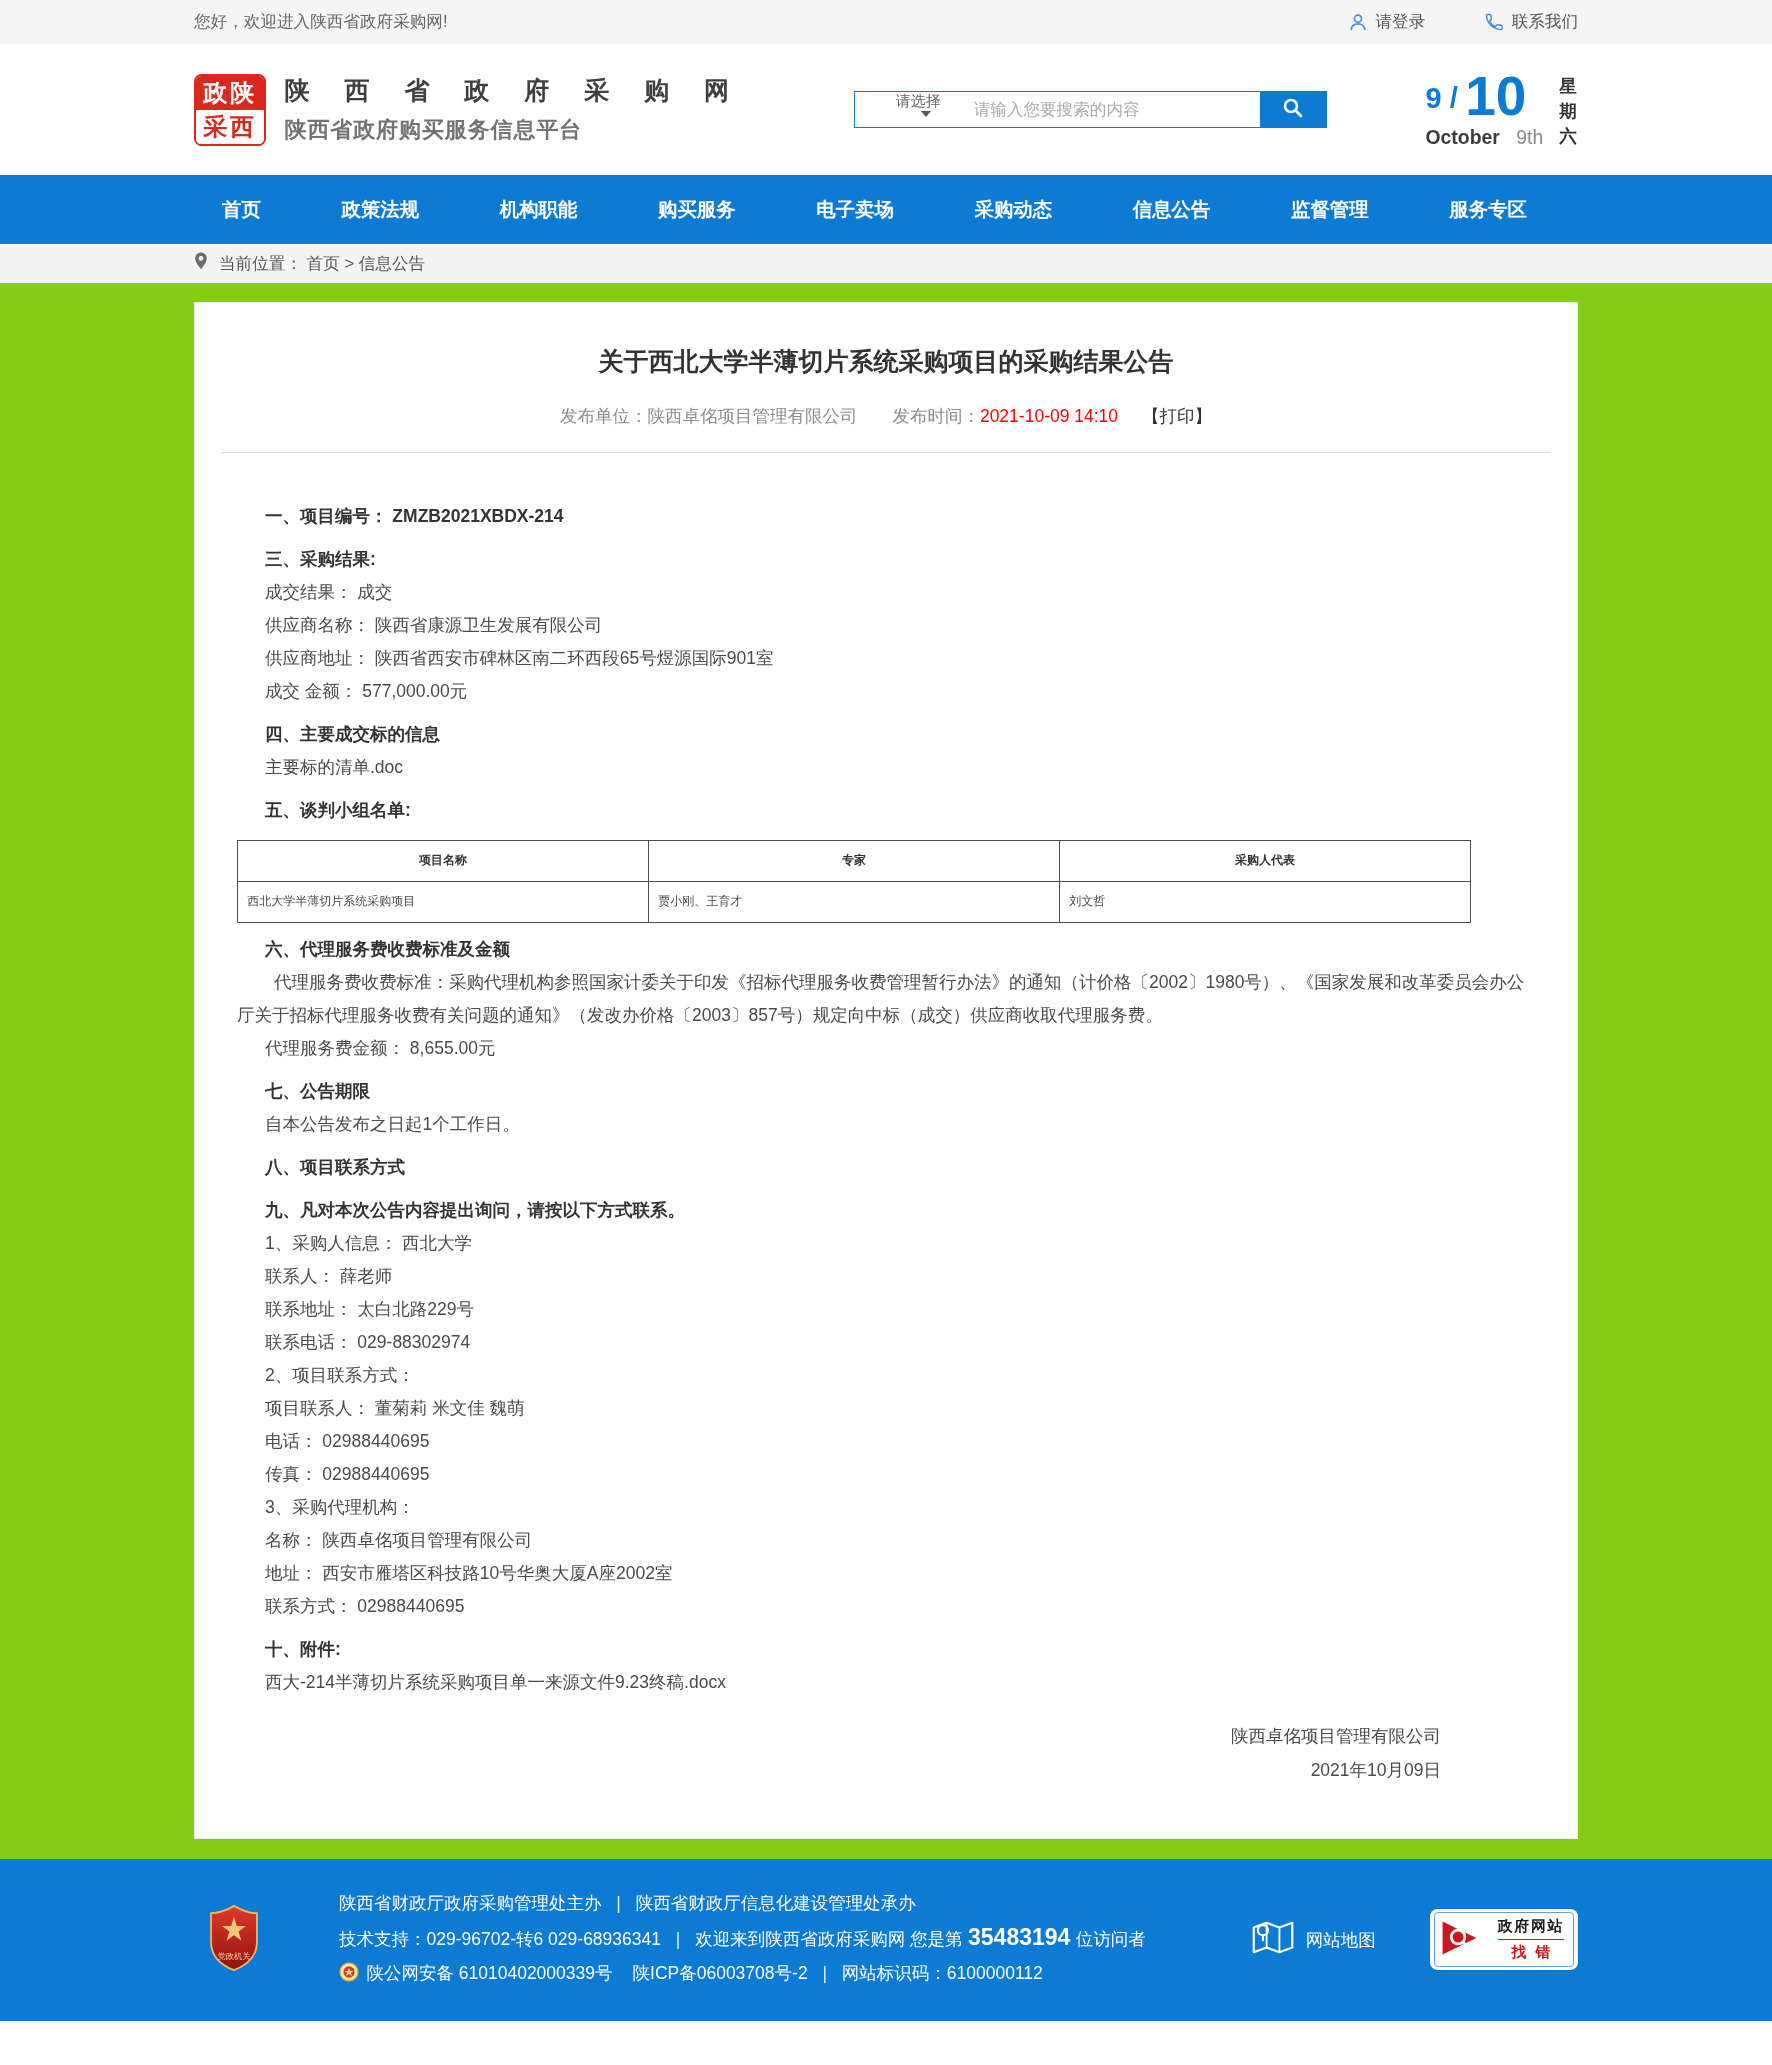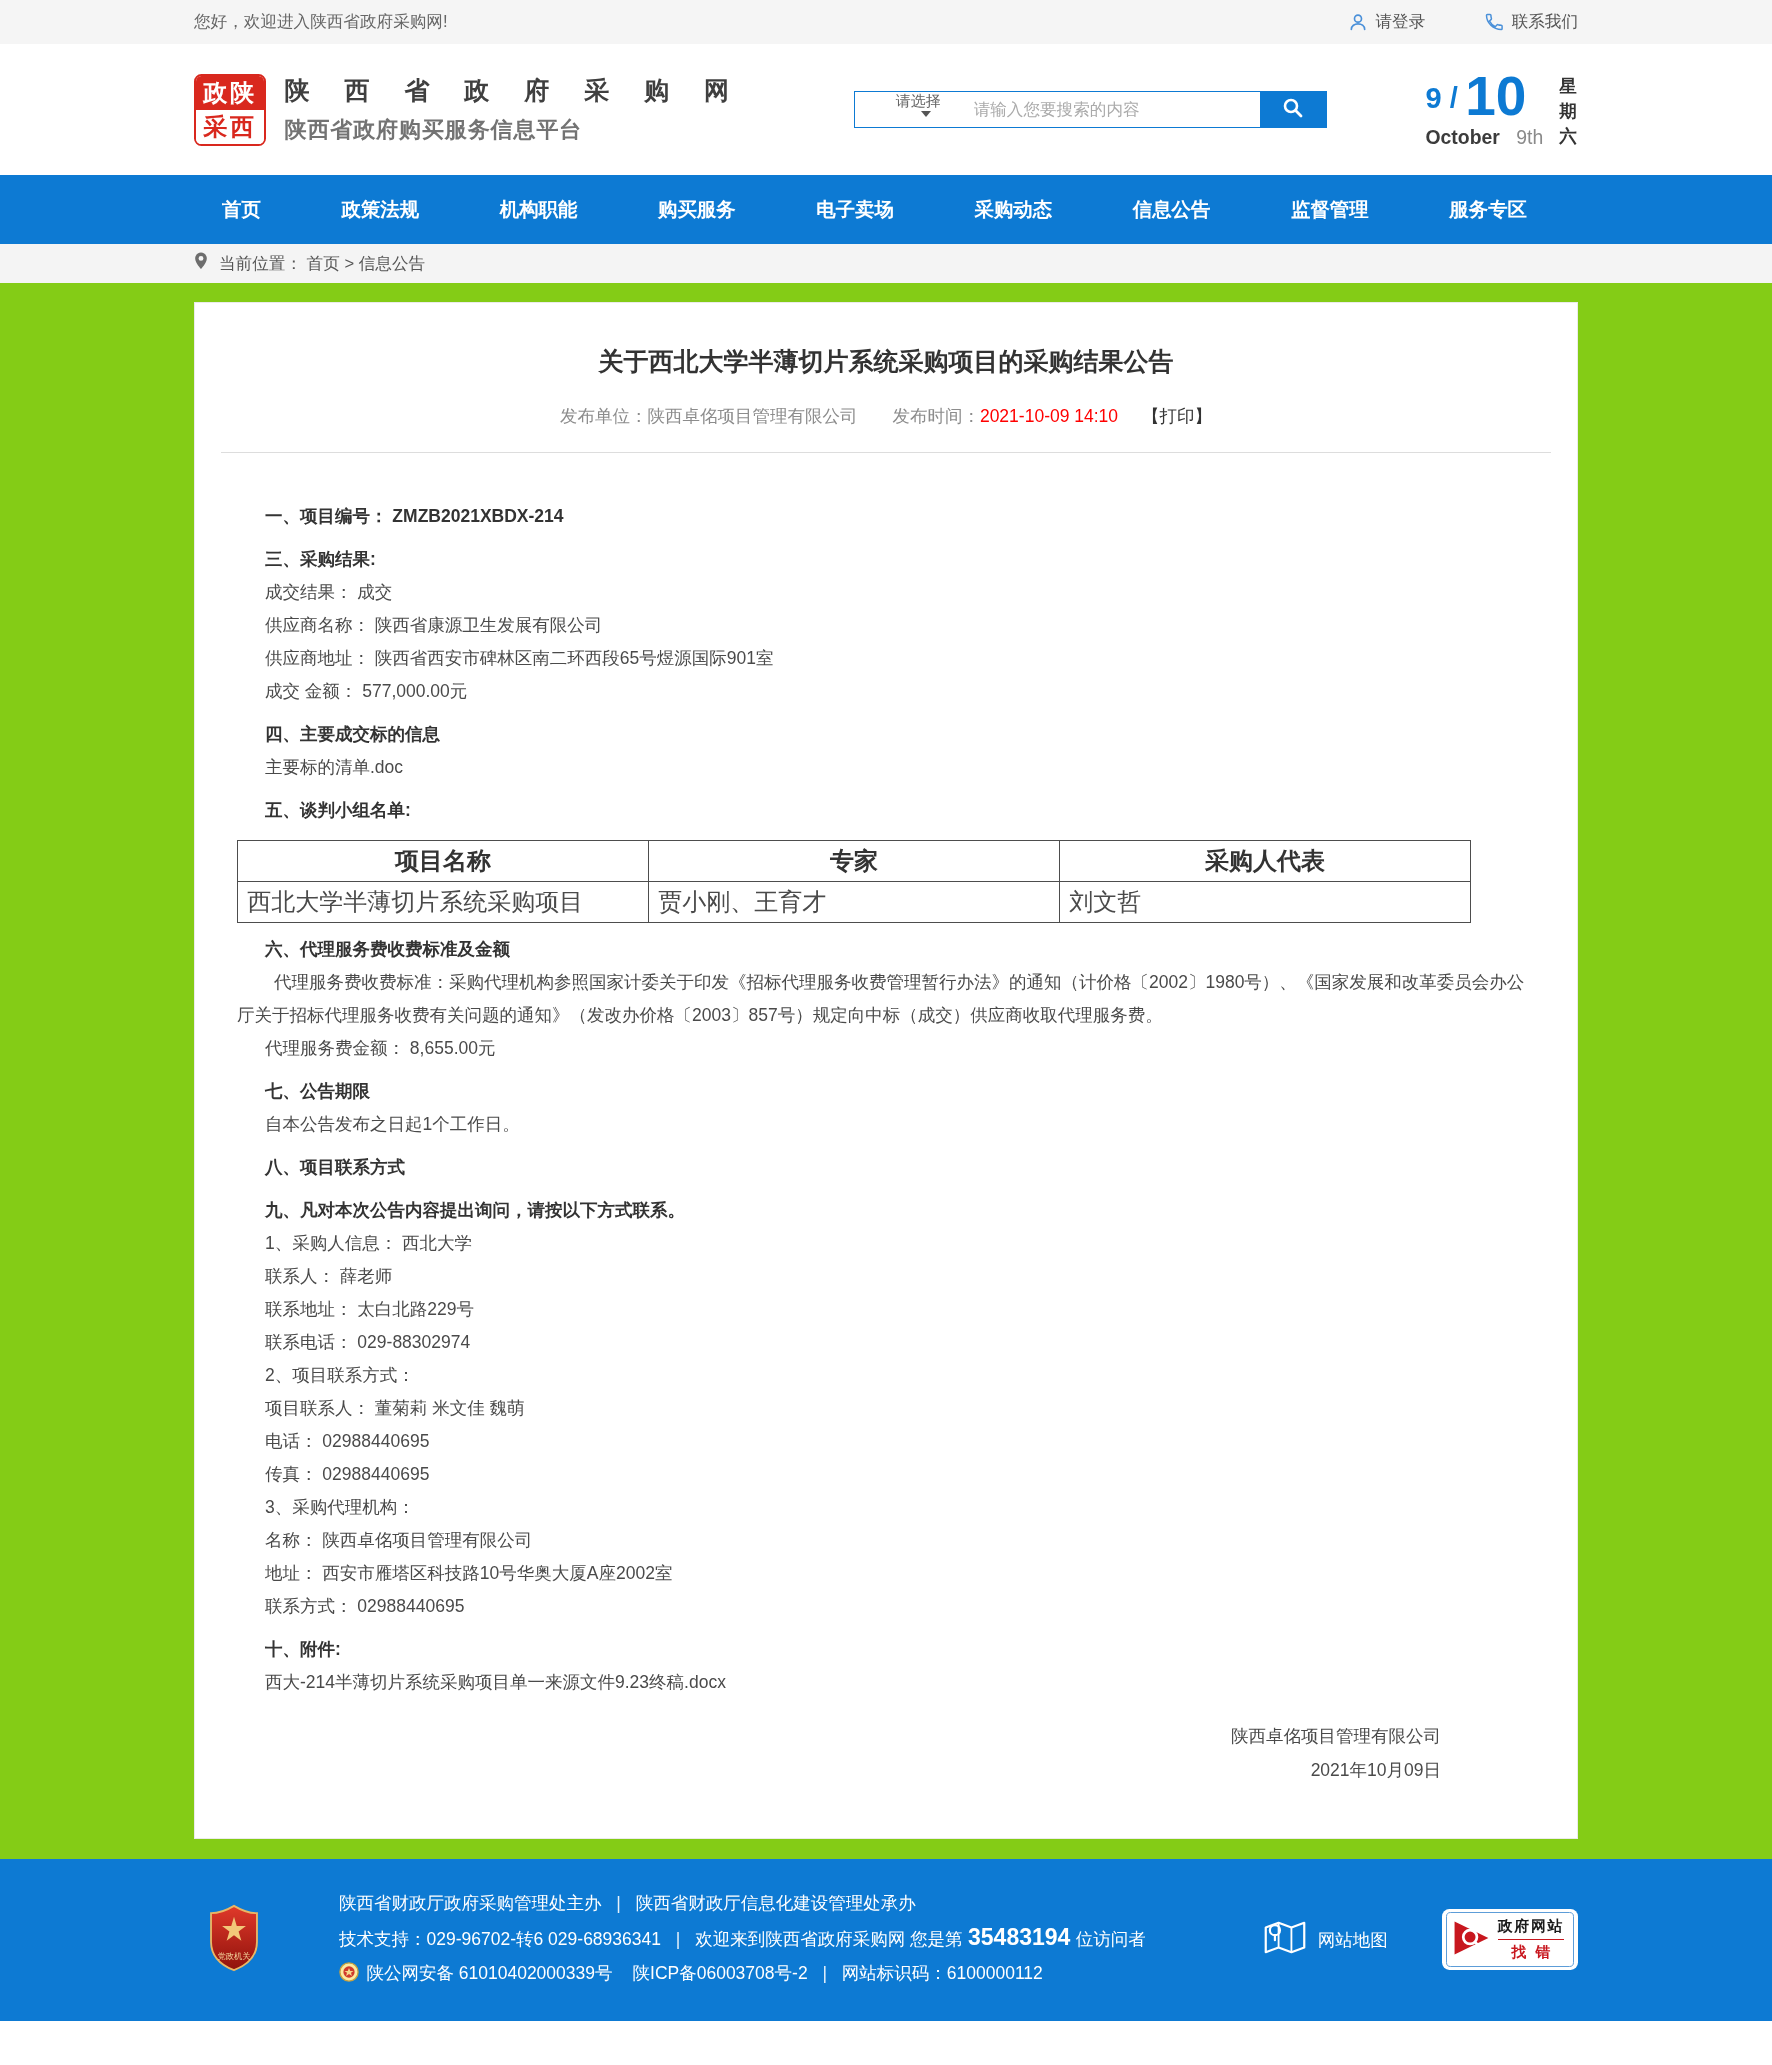--- a/index.html
+++ b/index.html
@@ -66,40 +66,40 @@
   .meta-time { color:#ff0000; }
   .meta-print { color:#333; cursor:pointer; margin-left:24px; }
   .art-hr { border:none; border-top:0.9px solid #ddd; margin:24px 26px 0 26px; }
 
   .art { padding:37px 44px 0 42px; font-size:17.5px; color:#4a4a4a; }
   .art p { margin:0 0 0 28px; line-height:33px; }
   .art p.h { font-weight:bold; color:#333; margin-top:10px; }
   .art p.wide { margin-left:0; margin-right:-5.5px; text-indent:37px; }
 
   table.panel { border-collapse:collapse; width:1234px; margin:13px 0 7.4px 0; }
-  table.panel th, table.panel td { border:0.9px solid #4d4d4d; height:41px; font-size:24px; }
+  table.panel th, table.panel td { border:0.9px solid #4d4d4d; height:41px; font-size:12px; }
   table.panel th { font-weight:bold; color:#333; text-align:center; width:33.33%; }
   table.panel td { color:#4a4a4a; text-align:left; padding-left:9.2px; }
 
   .signature { margin-top:20px; padding-right:92px; text-align:right; font-size:17.5px; color:#4a4a4a; line-height:34px; }
 
   
   .footer { height:162px; background:#0d7ad3; color:#fff; }
   .footer .container { height:100%; display:flex; align-items:center; }
   .f-emblem { flex-shrink:0; margin-left:14px; }
   .f-lines { margin-left:79px; font-size:17.5px; line-height:34px; white-space:nowrap; }
   .f-sep { display:inline-block; margin:0 14.8px; opacity:.9; }
   .f-count { font-size:23px; font-weight:bold; padding:0 5.5px; }
   .f-badge { display:inline-block; vertical-align:-3.7px; margin-right:7.4px; }
   .f-gap { display:inline-block; width:20px; }
   .f-right { margin-left:auto; display:flex; align-items:center; }
   .sitemap { display:flex; align-items:center; font-size:17.5px; cursor:pointer; }
   .sitemap svg { margin-right:11px; }
   .finderror { margin-left:54px; background:#fff; border-radius:7.4px; padding:3.7px; cursor:pointer; }
-  .finderror-inner { border:0.9px solid #5d9dd8; border-radius:4.6px; display:flex; align-items:center; padding:3.7px 9.2px 3.7px 3.7px; }
+  .finderror-inner { border:0.9px solid #5d9dd8; border-radius:4.6px; display:flex; align-items:center; padding:3.7px 9.2px 3.7px 3.7px;gap:12px; }
   .fe-text { margin-left:5.5px; }
   .fe-top { font-size:14.8px; font-weight:bold; color:#1a1a1a; letter-spacing:1.8px; border-bottom:1.8px solid #c8171e; padding-bottom:2.8px; }
   .fe-bottom { font-size:14.8px; font-weight:bold; color:#c8171e; text-align:center; letter-spacing:9.2px; text-indent:9.2px; margin-top:2.8px; }
 </style>
 </head>
 <body>
 
 <div class="topbar">
   <div class="container">
     <span>您好，欢迎进入陕西省政府采购网!</span>

